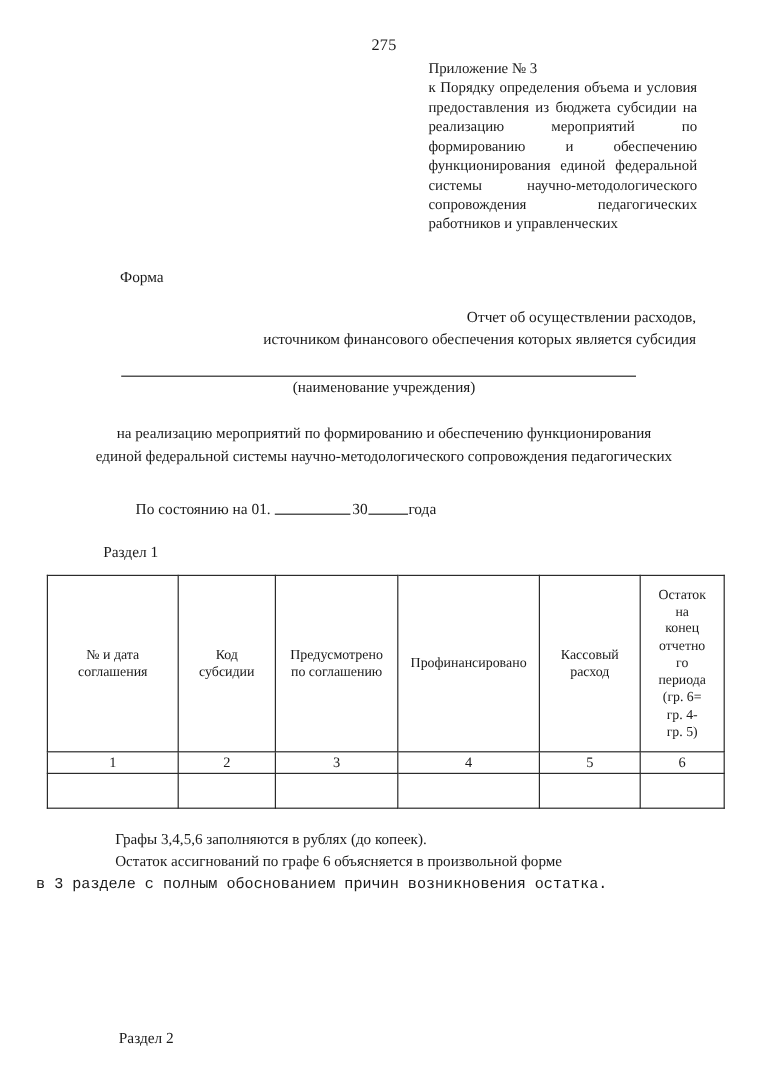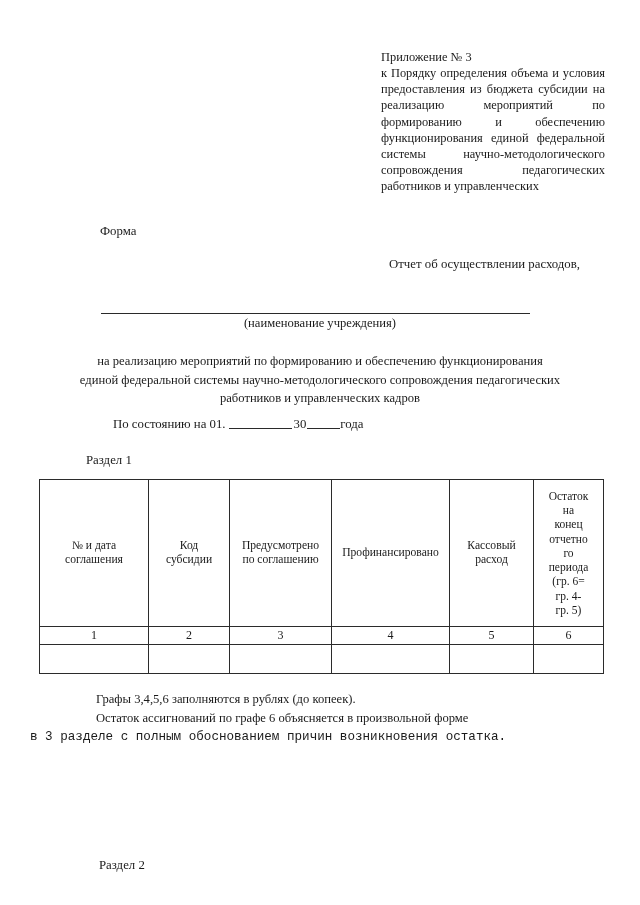--- a/index.html
+++ b/index.html
@@ -37,21 +37,20 @@
   
   .appendix-block {
     position: absolute;
     left: 357px;
     top: 49px;
     width: 224px;
     font-size: 12.4px;
     line-height: 16.15px;
     text-align: justify;
     text-justify: inter-word;
-    margin-left: 24px;
   }
   .appendix-block .first-line {
     text-align: left;
   }
   .appendix-block .last-line {
     text-align: left;
   }
 
   
   .forma {
@@ -193,39 +192,40 @@
     display: block;
     padding-left: 0;
     font-family: Liberation Mono, monospace;
   }
 </style>
 </head>
 <body>
 
 <div class="page">
 
+  <div class="page-number">275</div>
 
   <div class="appendix-block">
     <div class="first-line">Приложение № 3</div>
     <div>к Порядку определения объема и условия предоставления из бюджета субсидии на реализацию мероприятий по формированию и обеспечению функционирования единой федеральной системы научно-методологического сопровождения педагогических работников и управленческих</div>
   </div>
 
   <div class="forma">Форма</div>
 
   <div class="report-title">
     <div>Отчет об осуществлении расходов,</div>
+    <div>источником финансового обеспечения которых является субсидия</div>
   </div>
 
   <div class="inst-rule"></div>
   <div class="inst-caption">(наименование учреждения)</div>
 
   <div class="purpose">
     <div>на реализацию мероприятий по формированию и обеспечению функционирования</div>
     <div>единой федеральной системы научно-методологического сопровождения педагогических</div>
-    <div>работников и управленческих кадров</div>
   </div>
 
   <div class="as-of">
     <span>По состоянию на 01.</span><span class="blank-long"></span><span>30</span><span class="blank-short"></span><span>года</span>
   </div>
 
   <div class="section-label-1">Раздел 1</div>
 
   <table class="report-table">
     <colgroup>

